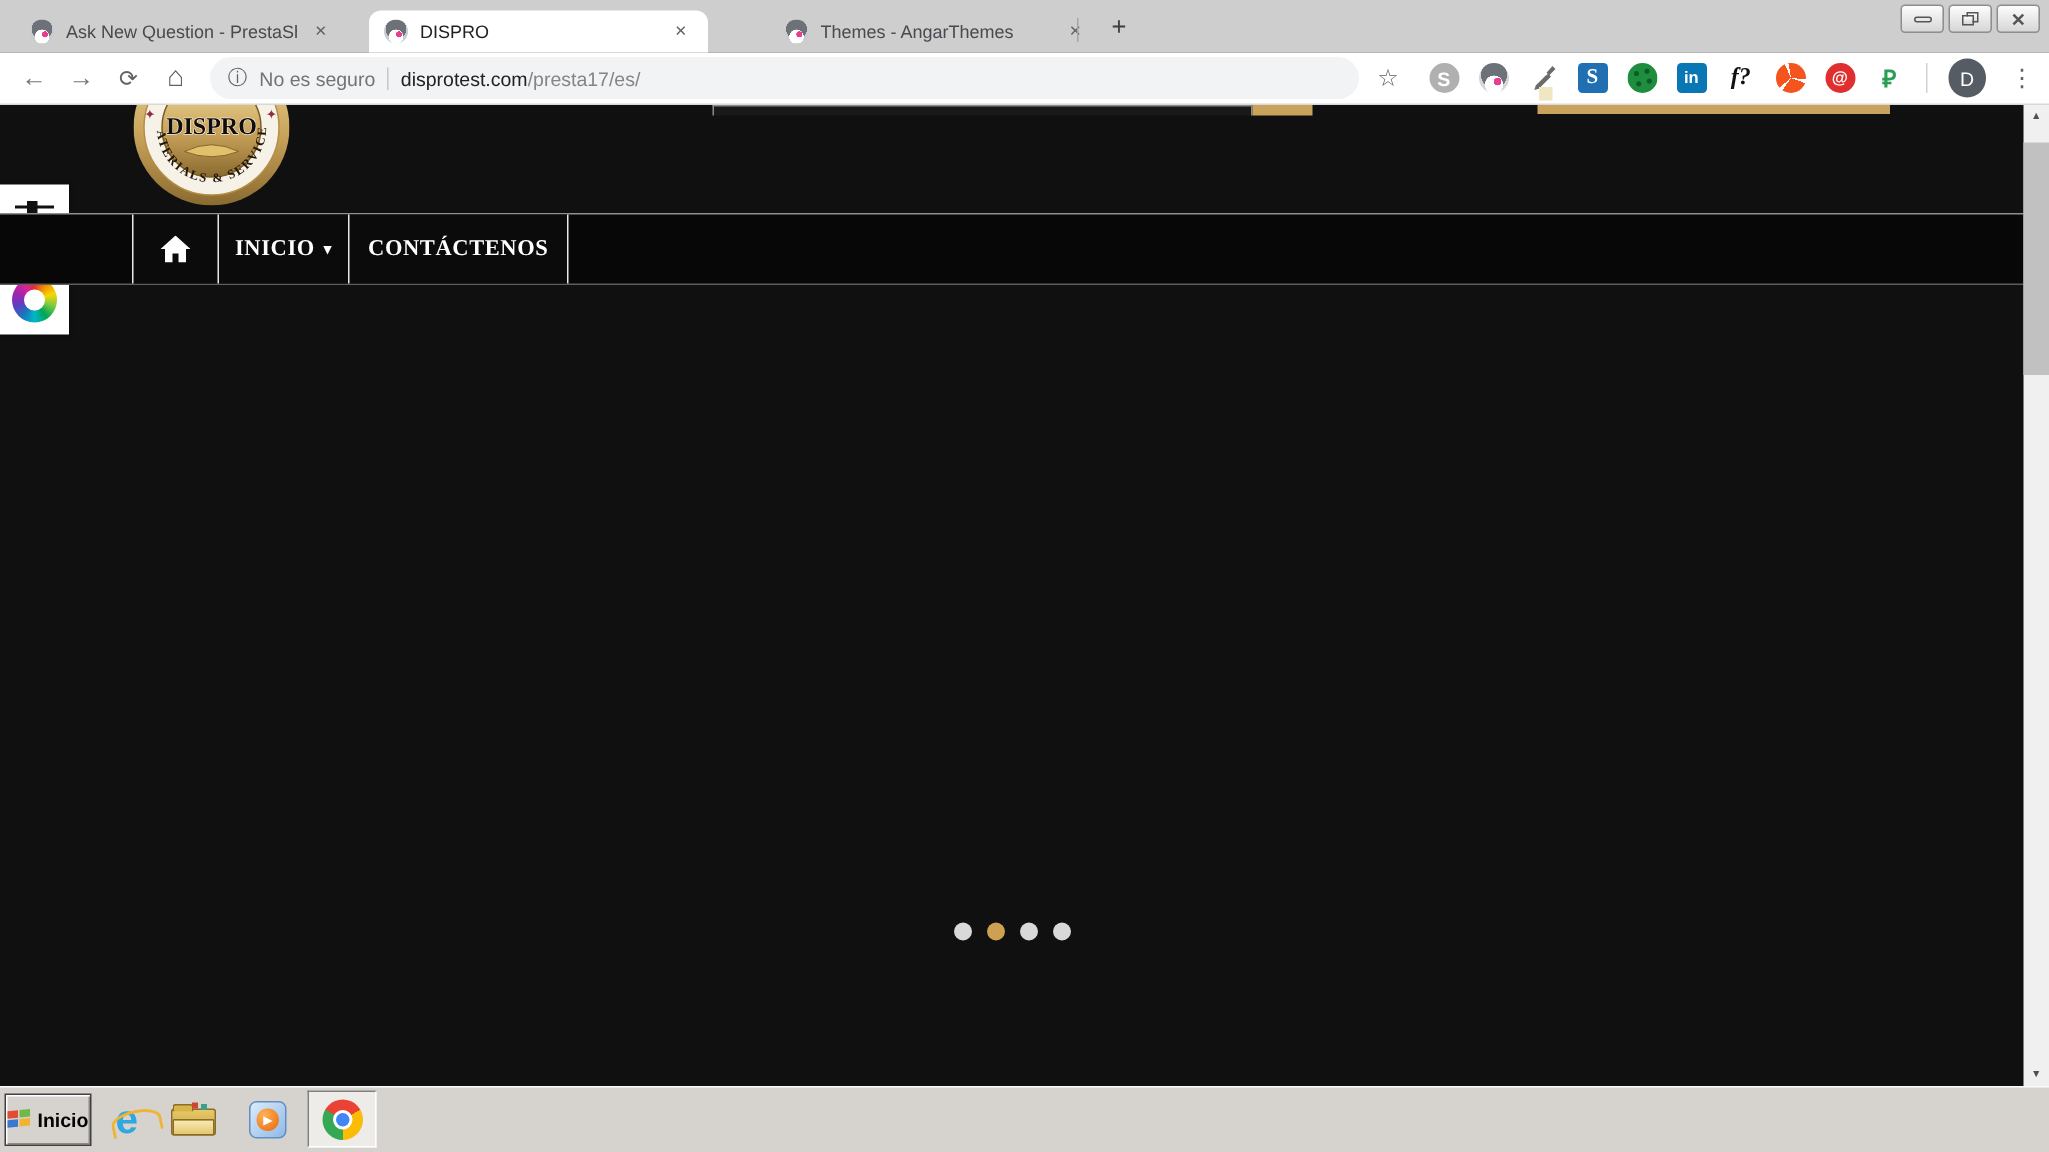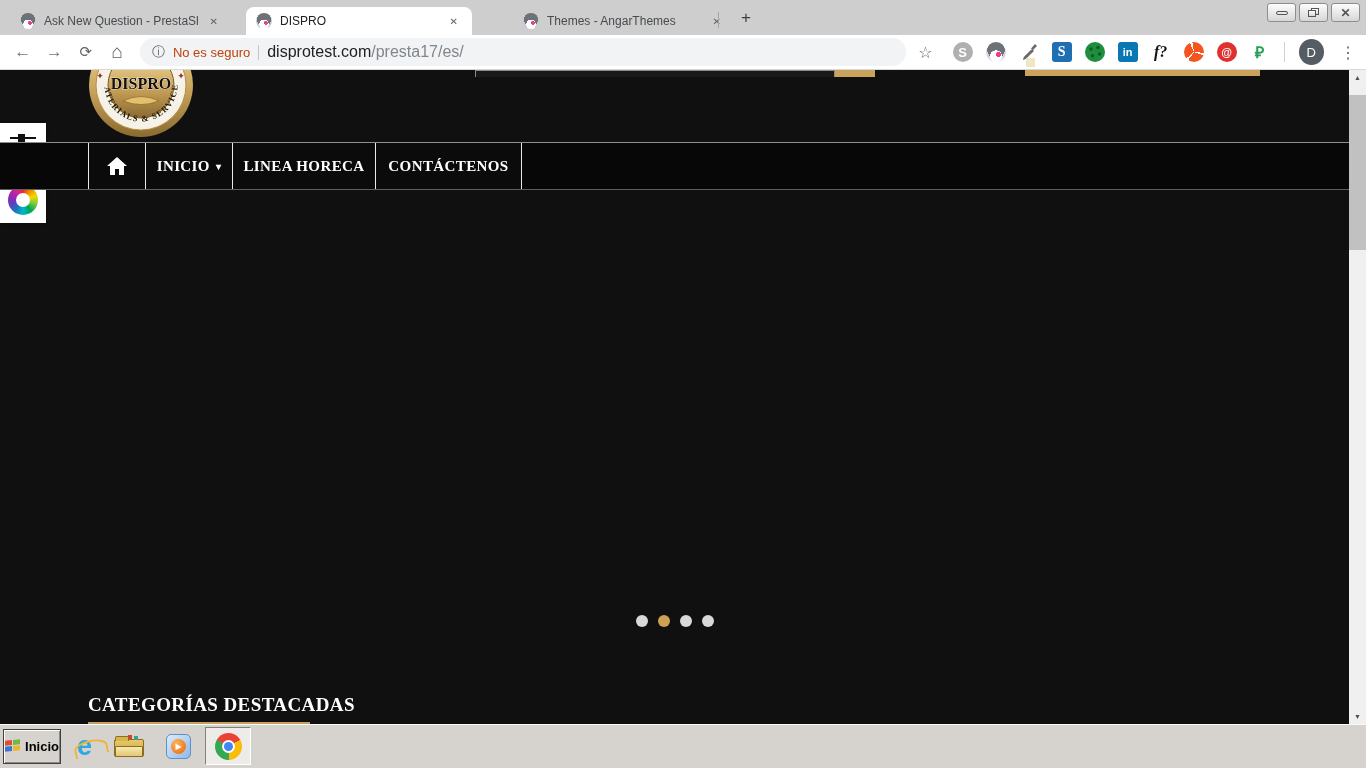--- a/index.html
+++ b/index.html
@@ -26,23 +26,23 @@
   .glyph-restore i:last-child { left:0; bottom:0; }
   .glyph-close { font-size:12px; font-weight:bold; color:#555; line-height:1; }
 
   
   #toolbar { position:absolute; top:35px; left:0; width:1366px; height:35px; background:#fff; border-bottom:1px solid #d8d8d8; display:flex; align-items:center; padding:0 10px; gap:6px; }
   .nav-glyph { width:26px; text-align:center; font-size:17px; color:#757575; }
   #reload-button { font-size:15px; color:#5f6368; }
   #home-button { font-size:19px; color:#5f6368; }
   #omnibox { width:782px; height:28px; background:#f1f3f4; border-radius:14px; display:flex; align-items:center; gap:8px; padding:0 12px; margin-left:4px; }
   #omnibox .info { font-size:13px; color:#5f6368; }
-  #omnibox .sec { font-size:13px; color:#c2410c; }
+  #omnibox .sec { font-size:13px; color:#737373; }
   #omnibox .sep { width:1px; height:15px; background:#c4c7c9; }
-  #omnibox .url { font-size:16px; }
+  #omnibox .url { font-size:13px; }
   #omnibox .url .domain { color:#202124; }
   #omnibox .url .path { color:#80868b; }
   #bookmark-star { font-size:16px; color:#5f6368; margin:0 6px 0 6px; }
   .ext-row { display:flex; align-items:center; gap:13px; margin-left:8px; }
   .ext { width:20px; height:20px; display:flex; align-items:center; justify-content:center; position:relative; }
   .circle { border-radius:50%; width:20px; height:20px; display:flex; align-items:center; justify-content:center; }
   .square { border-radius:3px; width:20px; height:20px; display:flex; align-items:center; justify-content:center; }
   .ext-skype { background:#b0b0b0; color:#fff; font-weight:bold; font-size:13px; }
   .ext-presta { background: radial-gradient(circle at 62% 62%, #e83e8c 0 14%, rgba(0,0,0,0) 15%),
                 radial-gradient(circle at 50% 72%, #ffffff 0 34%, rgba(0,0,0,0) 35%),
@@ -240,39 +240,32 @@
   <nav id="mainnav">
     <div class="nav-item nav-home">
       <svg width="20" height="18" viewBox="0 0 20 18">
           <path d="M10 0 L20 9 h-3 v9 h-5 v-6 h-4 v6 H3 V9 H0 Z" fill="#ffffff"></path>
         </svg>
     </div>
     <div class="nav-item nav-w1">
       <span>INICIO</span>
       <span class="caret">▾</span>
     </div>
-    <div class="nav-item nav-w2">
-      <span>LINEA HORECA</span>
-    </div>
     <div class="nav-item nav-w4">
       <span>CONTÁCTENOS</span>
     </div>
   </nav>
 
   <div id="dots">
     <span class="dot"></span>
     <span class="dot active"></span>
     <span class="dot"></span>
     <span class="dot"></span>
   </div>
 
-  <div id="featured">
-    <h2>CATEGORÍAS DESTACADAS</h2>
-    <div class="rule"></div>
-  </div>
 </div>
 
 <div id="scrollbar">
   <div class="arrow">▲</div>
   <div id="scroll-thumb"></div>
   <div class="arrow down">▼</div>
 </div>
 
 <div id="taskbar">
   <div id="start-button">

